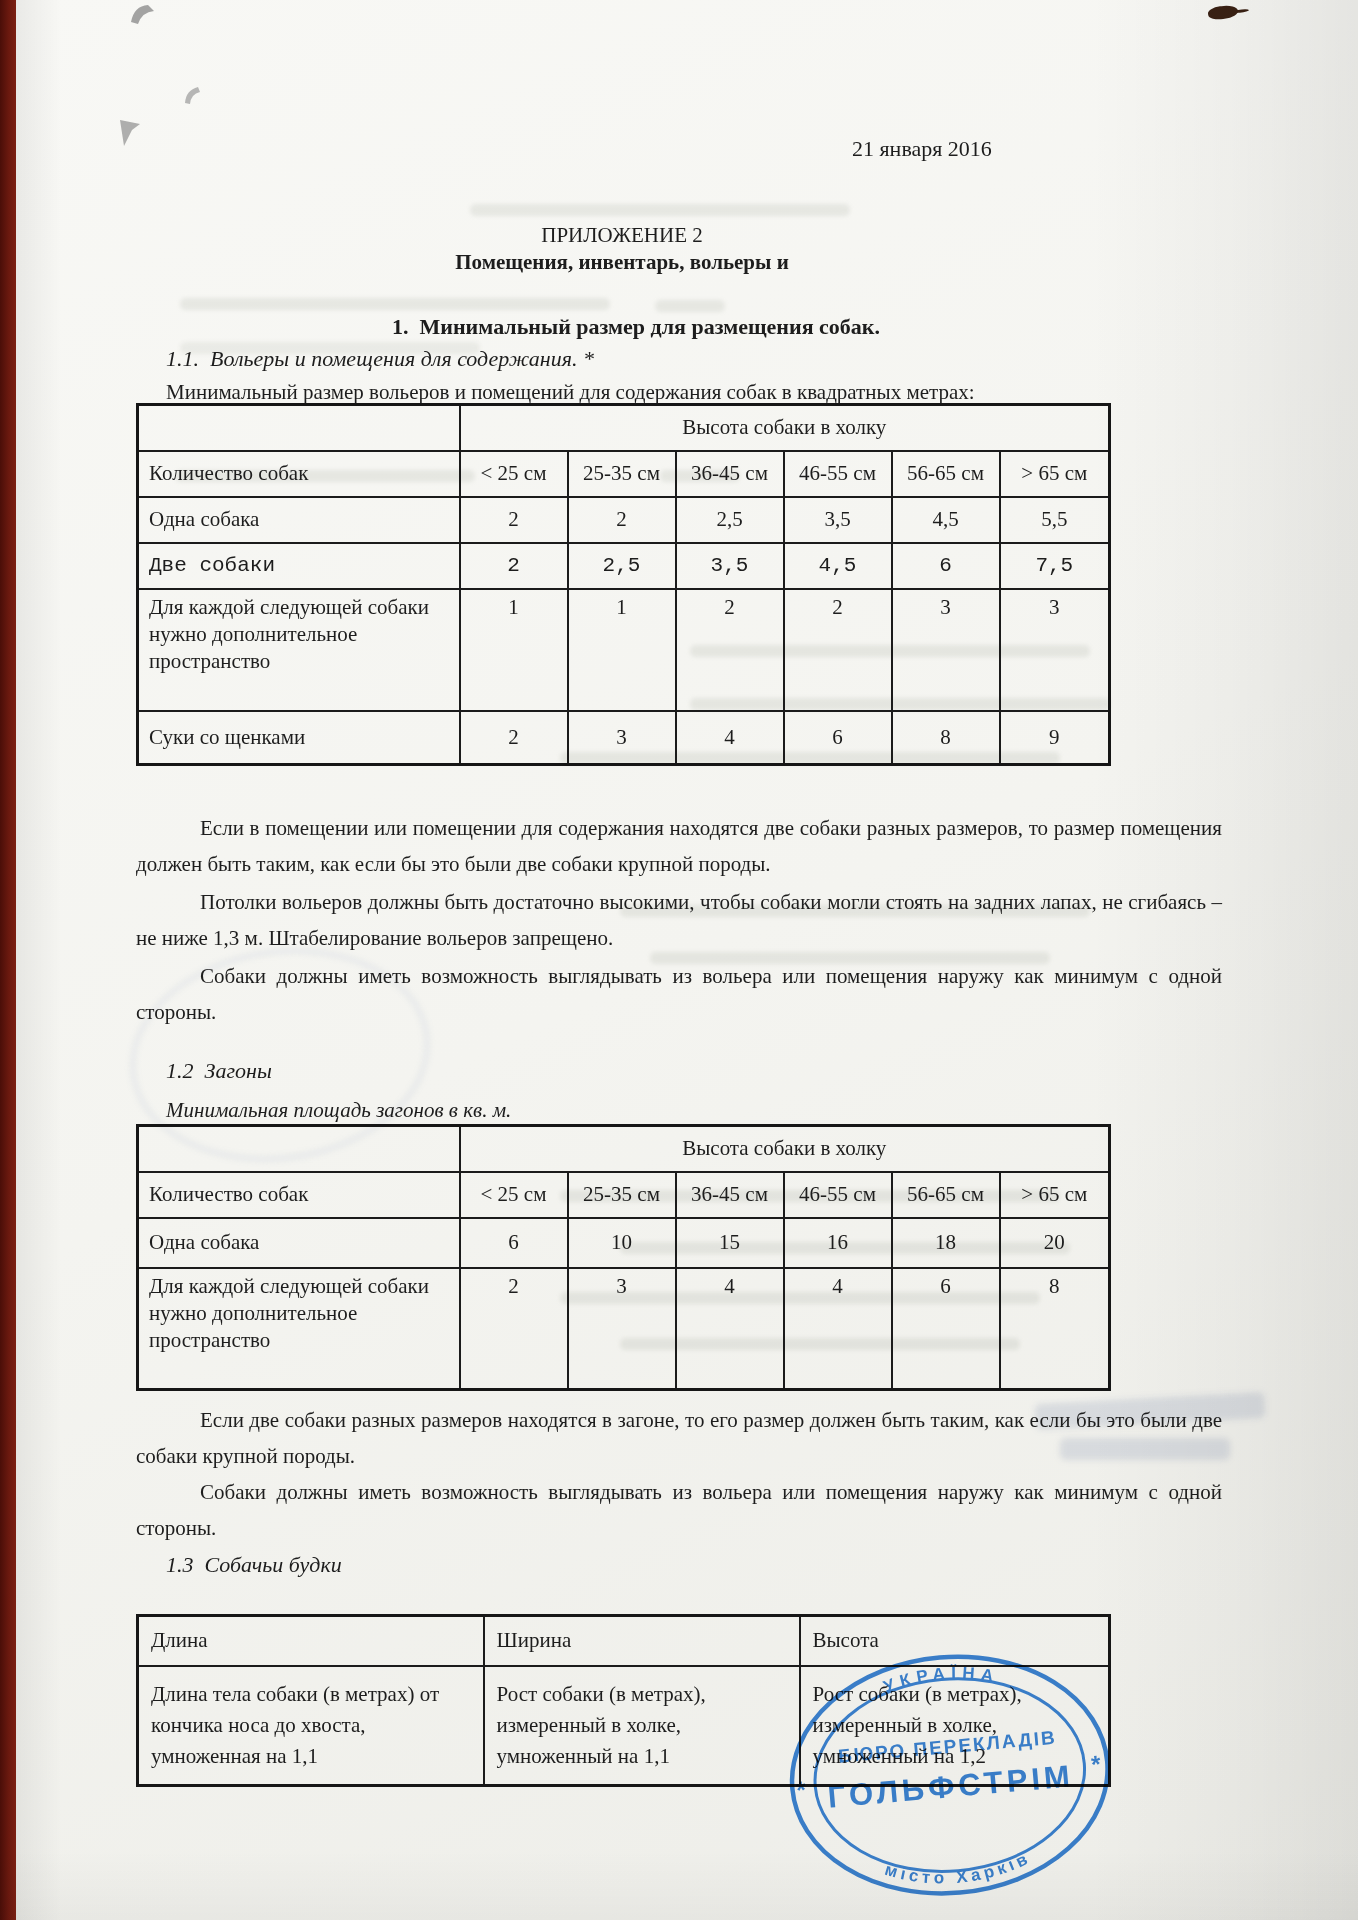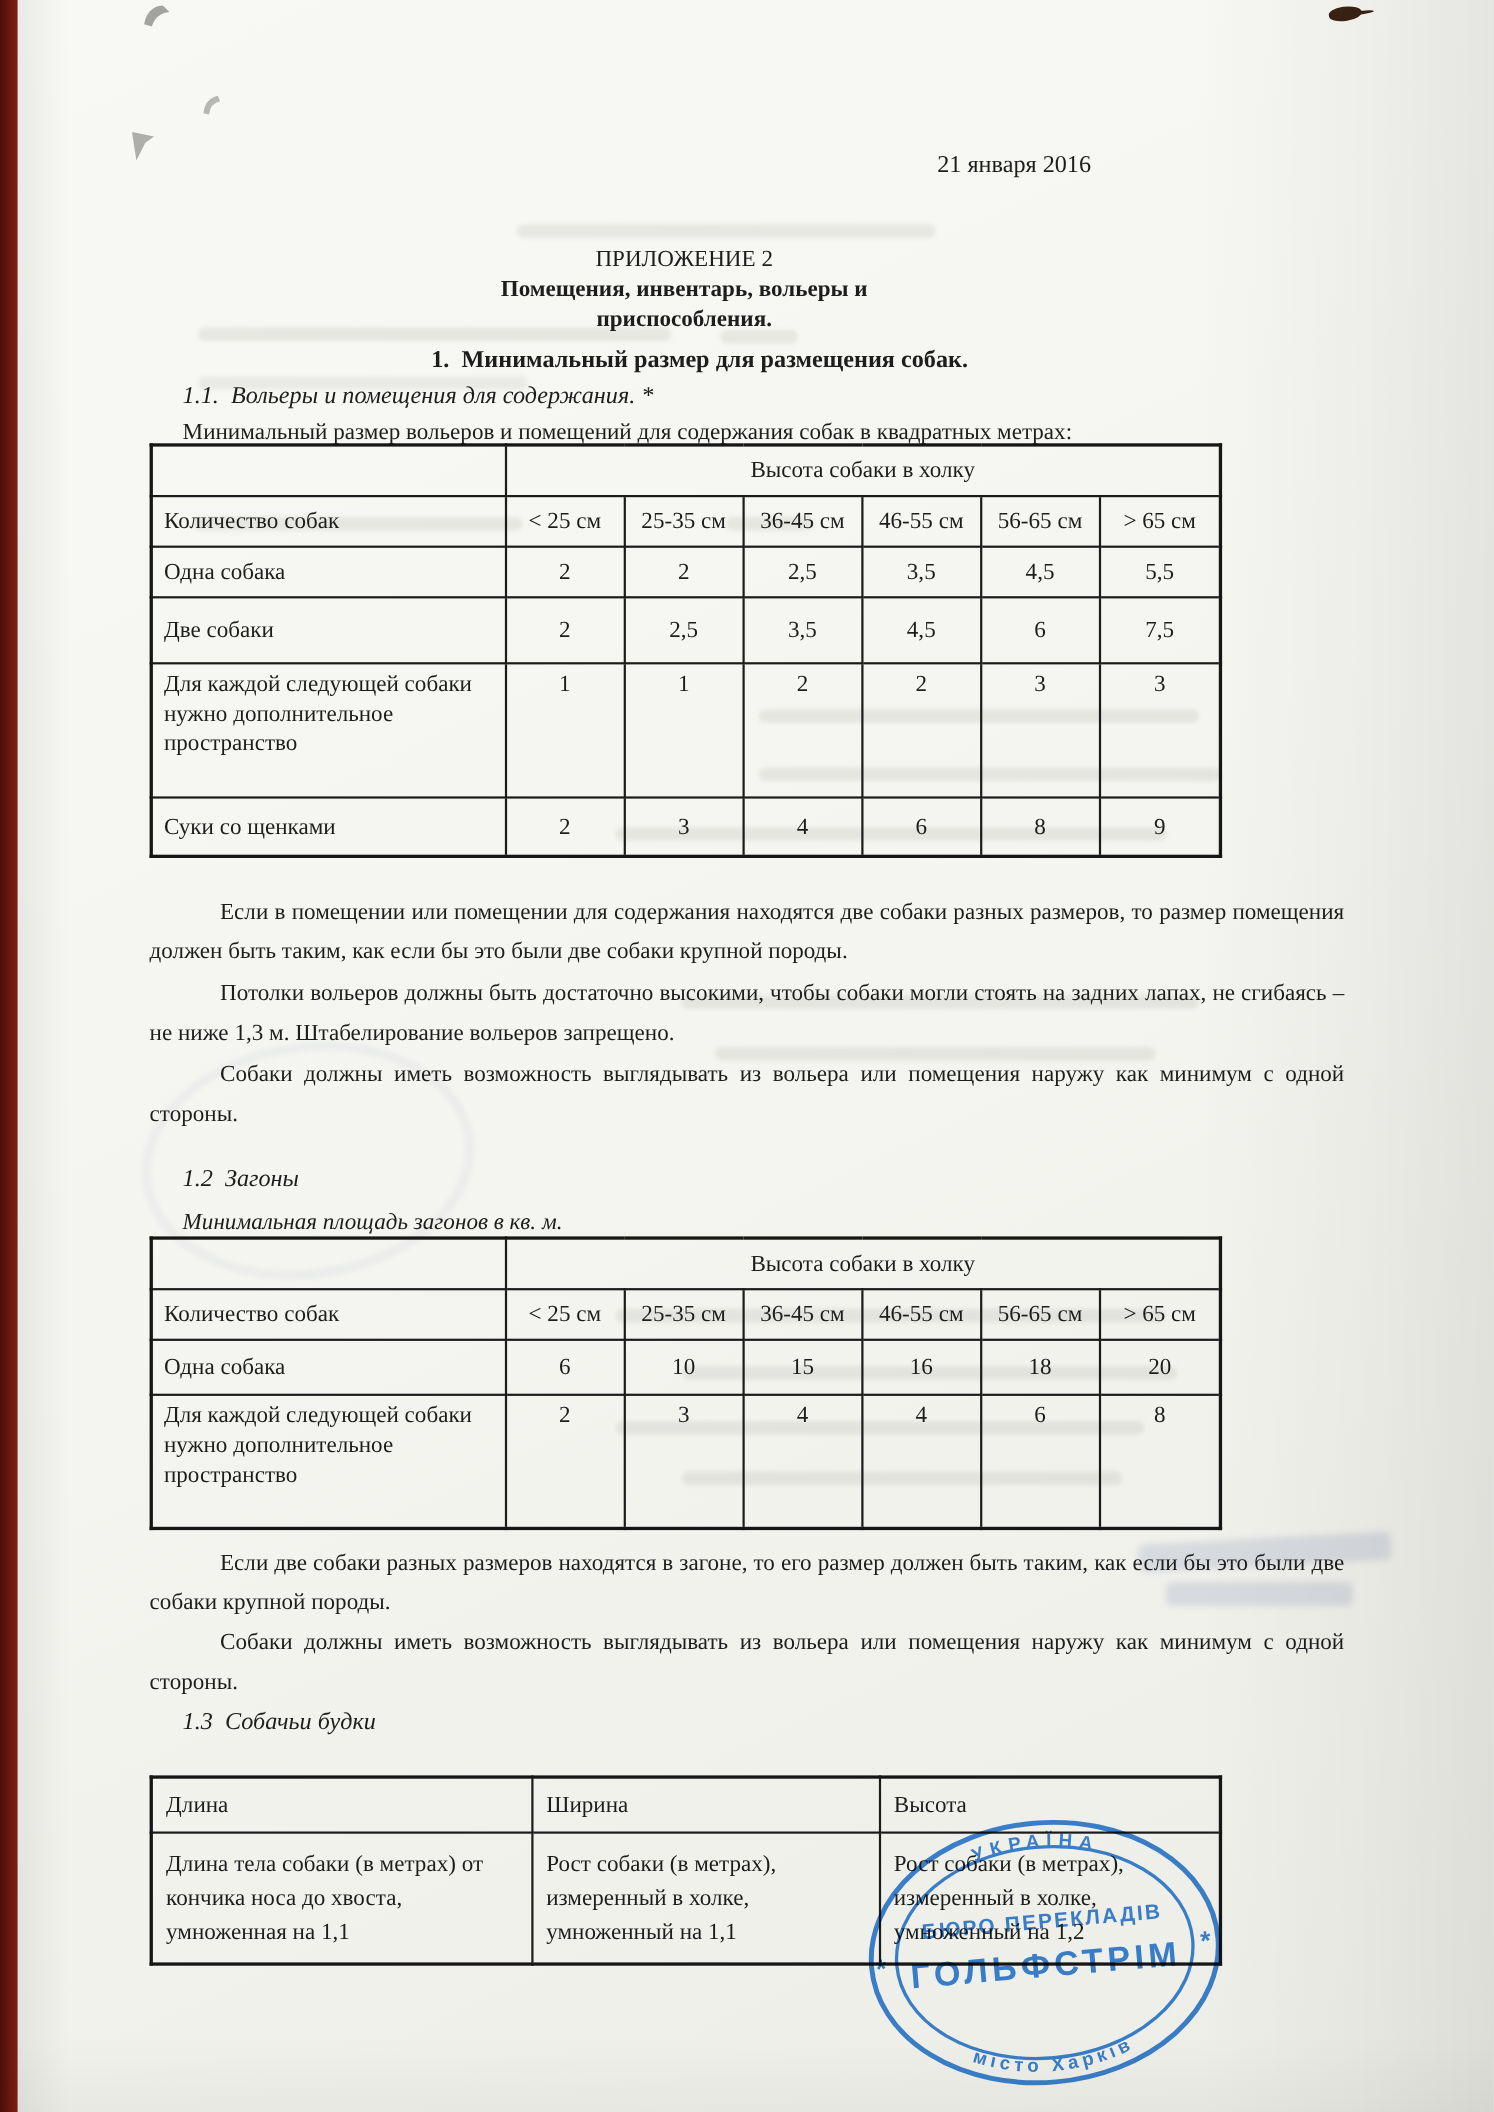--- a/index.html
+++ b/index.html
@@ -96,21 +96,20 @@
     </svg>
   <svg class="pen-mark" style="left:118px;top:118px;" width="26" height="30">
       <path d="M2 2 L22 6 L14 12 L6 28 Z" fill="#7d7d7d" opacity="0.6"></path>
     </svg>
 
   <div class="doc-date">21 января 2016</div>
 
   <div class="appendix">
     <div>ПРИЛОЖЕНИЕ 2</div>
     <div class="bold">Помещения, инвентарь, вольеры и</div>
-    <div class="bold">приспособления.</div>
   </div>
 
   <div class="sec-heading">1.  Минимальный размер для размещения собак.</div>
   <div class="sub-heading" style="top:346px;">1.1.  Вольеры и помещения для содержания. *</div>
   <div class="intro" style="top:380px;">Минимальный размер вольеров и помещений для содержания собак в квадратных метрах:</div>
 
   <table class="doc-table" id="table-enclosures" style="top:403px;">
     <colgroup>
         <col style="width:322px">
         <col style="width:108px">
@@ -136,21 +135,21 @@
     </tr>
     <tr style="height:46px;">
       <td class="lab">Одна собака</td>
       <td class="val">2</td>
       <td class="val">2</td>
       <td class="val">2,5</td>
       <td class="val">3,5</td>
       <td class="val">4,5</td>
       <td class="val">5,5</td>
     </tr>
-    <tr style="height:60px;">
+    <tr style="height:46px;font-family:Liberation Mono, monospace;">
       <td class="lab">Две собаки</td>
       <td class="val">2</td>
       <td class="val">2,5</td>
       <td class="val">3,5</td>
       <td class="val">4,5</td>
       <td class="val">6</td>
       <td class="val">7,5</td>
     </tr>
     <tr style="height:122px;">
       <td class="lab" style="vertical-align:top;">Для каждой следующей собаки нужно дополнительное пространство</td>

